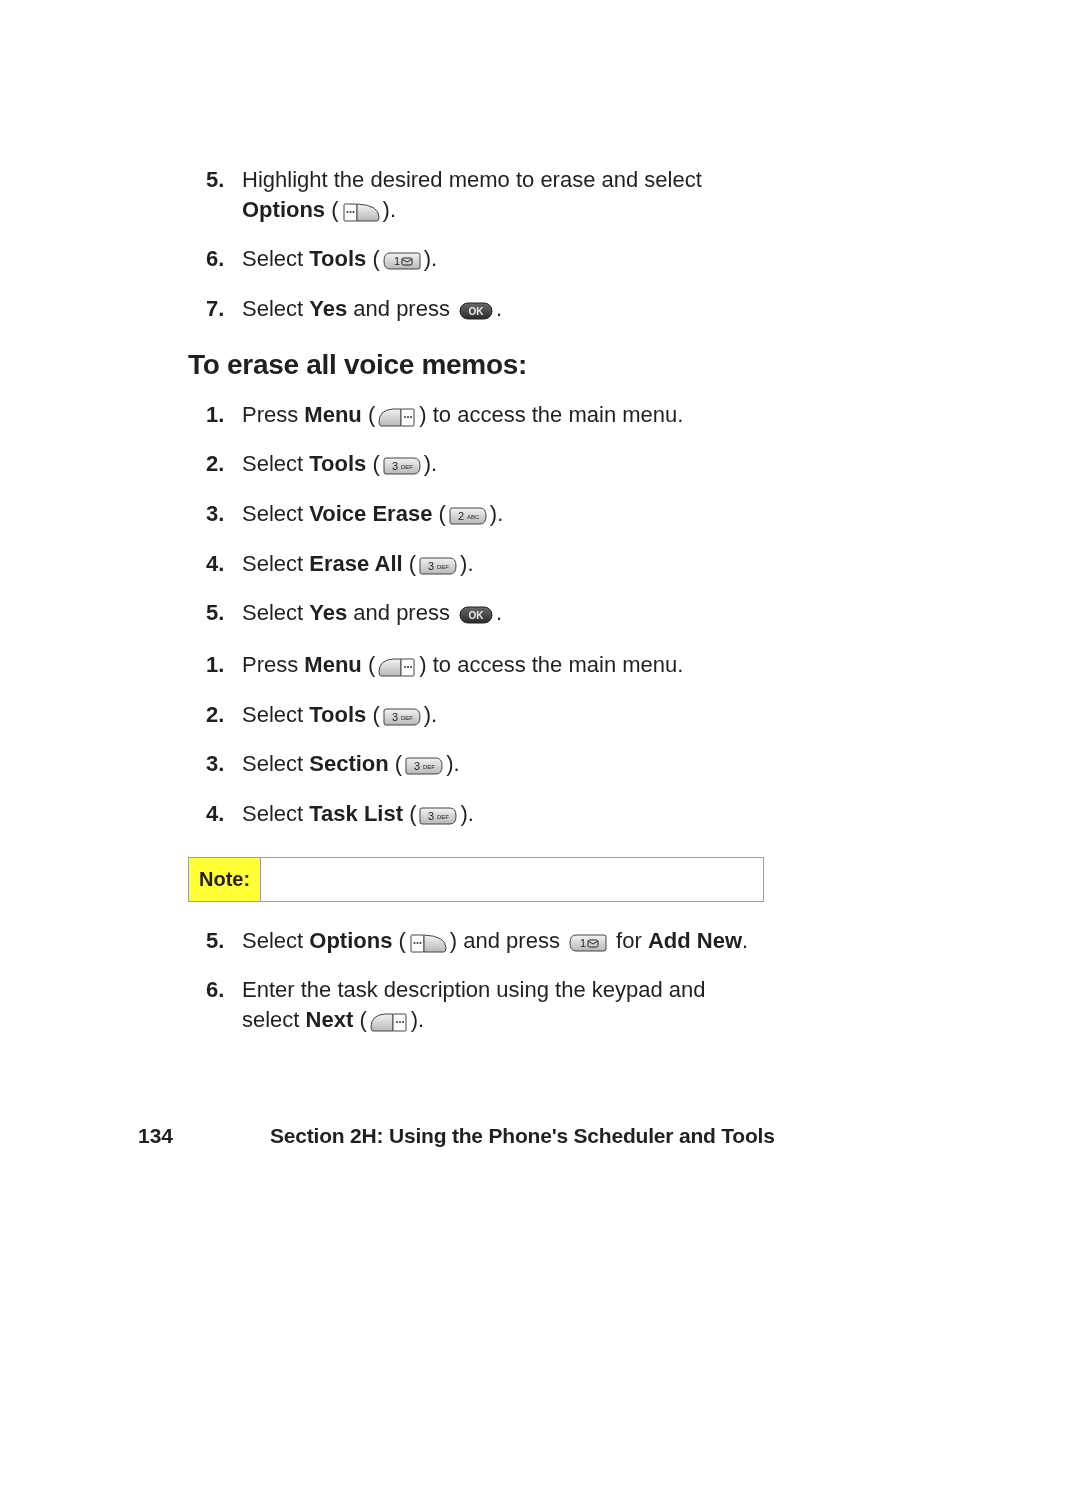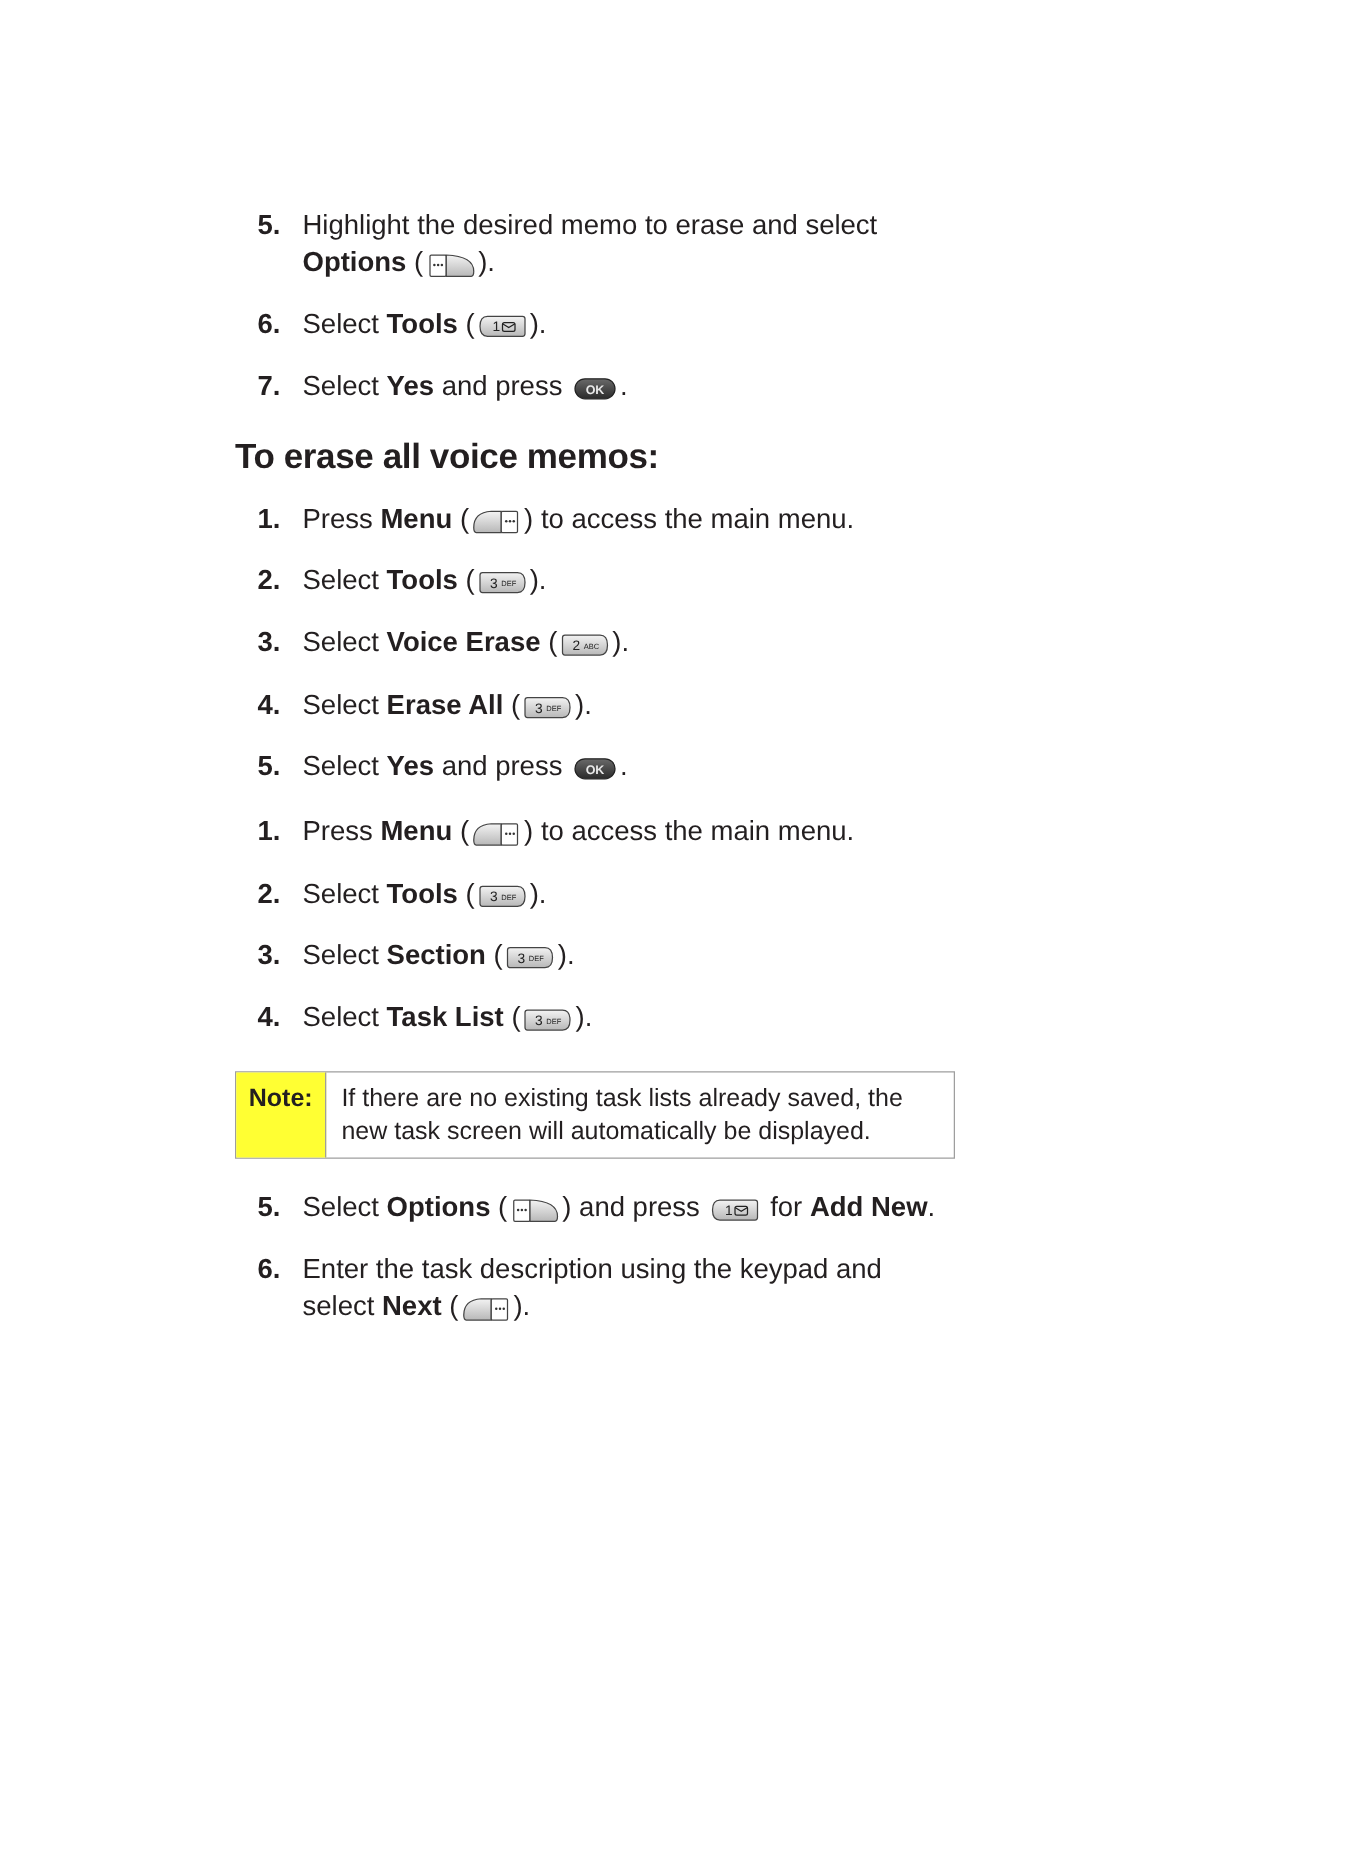--- a/index.html
+++ b/index.html
@@ -213,29 +213,32 @@
         <li><span class="num">3.</span>Select <b>Section</b> (<span class="key"><svg class="keynum-right">
               <use href="#key3-right"></use>
             </svg></span>).</li>
         <li><span class="num">4.</span>Select <b>Task List</b> (<span class="key"><svg class="keynum-right">
               <use href="#key3-right"></use>
             </svg></span>).</li>
       </ol>
 
     <div class="note-wrap">
       <div class="note-label">Note:</div>
-      <div class="note-body">If there are no existing task lists already saved, the new task screen will automatically be displayed.</div>
     </div>
 
     <ol class="steps" id="task-steps-2">
         <li><span class="num">5.</span>Select <b>Options</b> (<span class="key"><svg class="soft-right">
               <use href="#soft-right"></use>
             </svg></span>) and press <span class="key"><svg class="keynum-left">
               <use href="#key1-left"></use>
             </svg></span> for <b>Add New</b>.</li>
         <li><span class="num">6.</span>Enter the task description using the keypad and select <b>Next</b> (<span class="key"><svg class="soft-left">
               <use href="#soft-left"></use>
             </svg></span>).</li>
       </ol>
 
   </div>
 
+  <div class="footer">
+    <span class="pgnum">134</span>
+    <span class="sec">Section 2H: Using the Phone's Scheduler and Tools</span>
+  </div>
 </div>
 
 </body></html>

